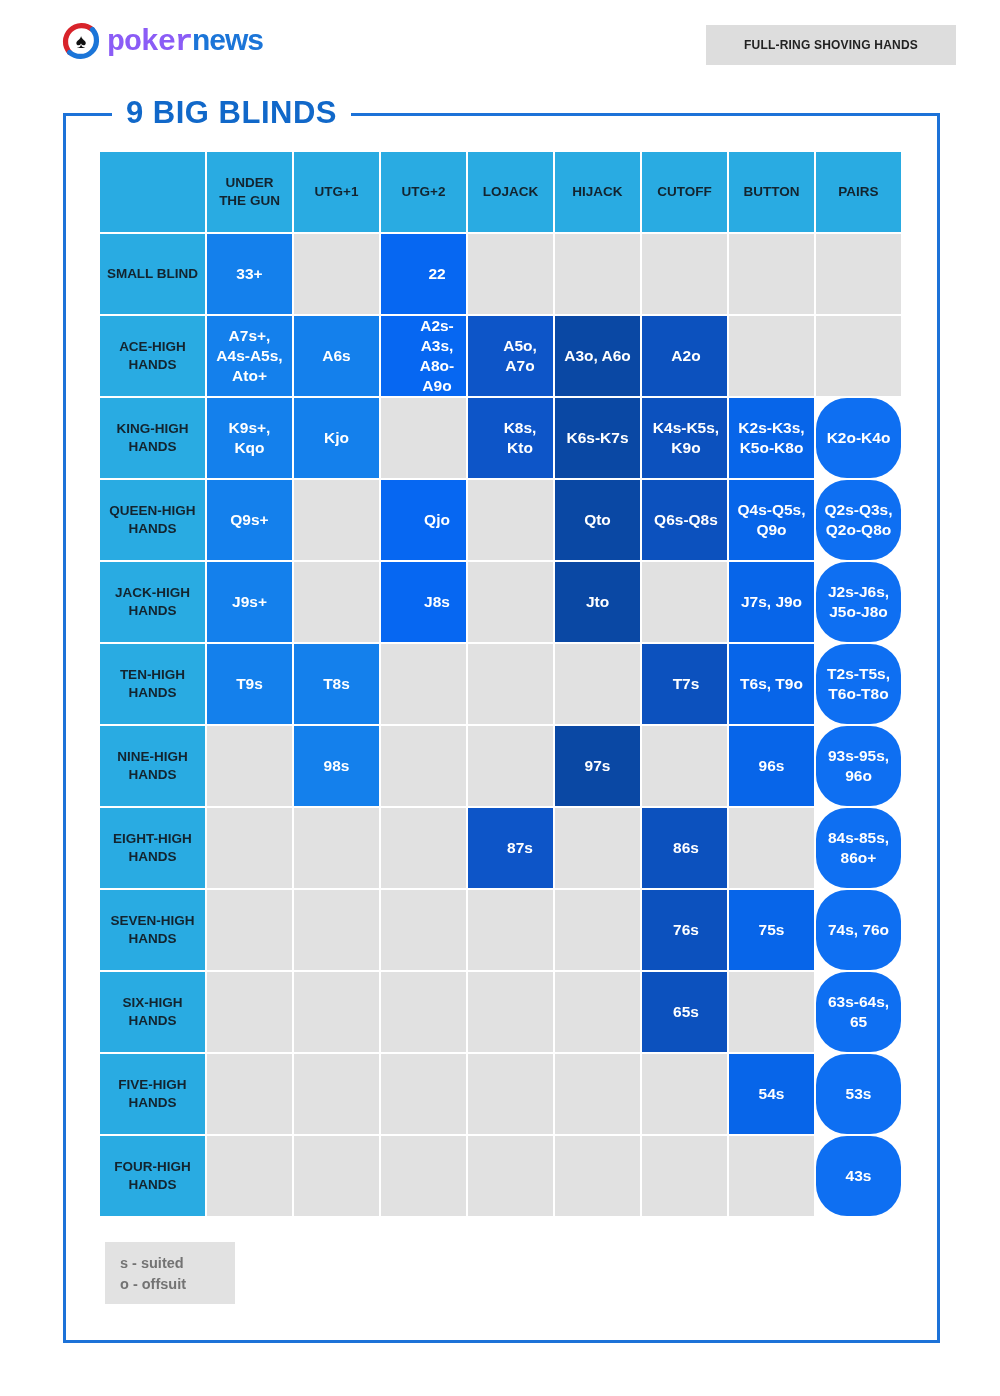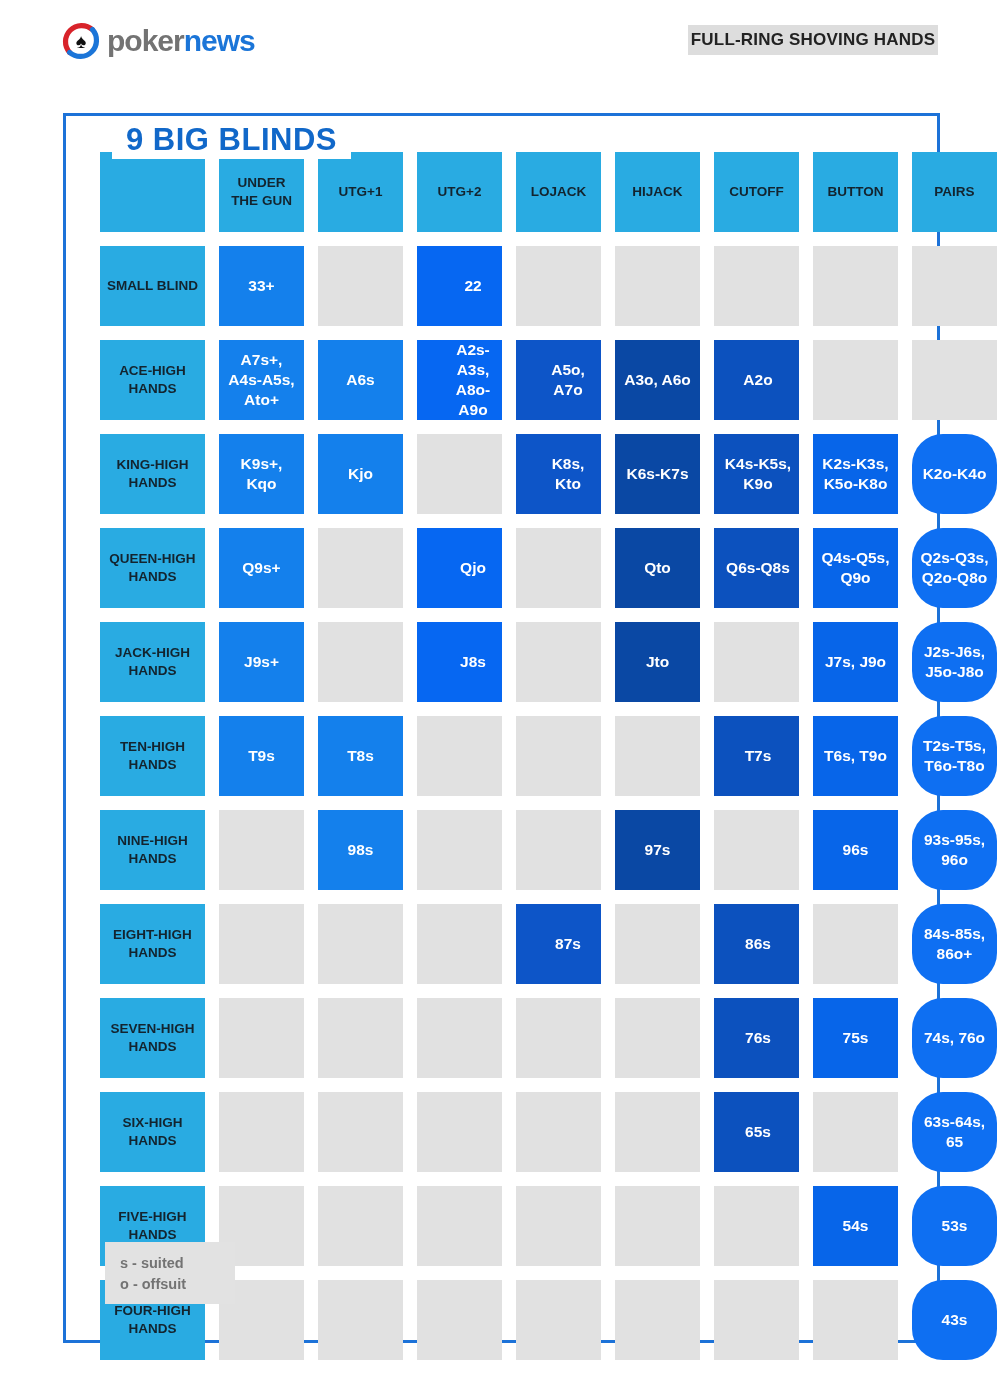--- a/index.html
+++ b/index.html
@@ -11,52 +11,51 @@
     font-family:"Liberation Sans","DejaVu Sans",sans-serif;
     -webkit-font-smoothing:antialiased;
   }
 
   
   .logo{
     position:absolute;left:62px;top:22px;
     display:flex;align-items:center;gap:7px;
   }
   .logo-text{font-size:30px;font-weight:bold;letter-spacing:-1px;line-height:1;}
-  .logo-poker{color:#737373;}
+  .logo-poker{color:#8b5cf6;font-family:Liberation Mono, monospace;}
   .logo-news{color:var(--brand_blue);}
   .badge{
-    position:absolute;left:688px;top:25px;width:250px;height:30px;
+    position:absolute;left:706px;top:25px;width:250px;height:40px;
     background:#DDDDDD;
     display:flex;align-items:center;justify-content:center;
-    font-size:17px;font-weight:bold;color:#222222;letter-spacing:0.2px;
+    font-size:12px;font-weight:bold;color:#222222;letter-spacing:0.2px;
   }
 
   
   .frame{
     position:absolute;left:63px;top:113px;width:871px;height:1224px;
     border:3px solid #1C72D8;
     background:#ffffff;
   }
   .section-title{
     position:absolute;left:112px;top:94px;
     background:#ffffff;
     padding:0 14px;
     font-size:31px;font-weight:bold;color:var(--accent_blue);
     letter-spacing:0.5px;line-height:38px;
     z-index:2;
-    margin-top:27px;
   }
 
   
   .grid{
     position:absolute;left:100px;top:152px;
     display:grid;
     grid-template-columns:105px repeat(8,85px);
     grid-auto-rows:80px;
-    gap:14px;
+    gap:2px;
     z-index:1;
   }
   .grid > div{
     display:flex;align-items:center;justify-content:center;
     text-align:center;
   }
   .hdr{
     background:var(--header_cyan);
     color:#13242F;
     font-weight:bold;font-size:13.5px;line-height:1.3;

